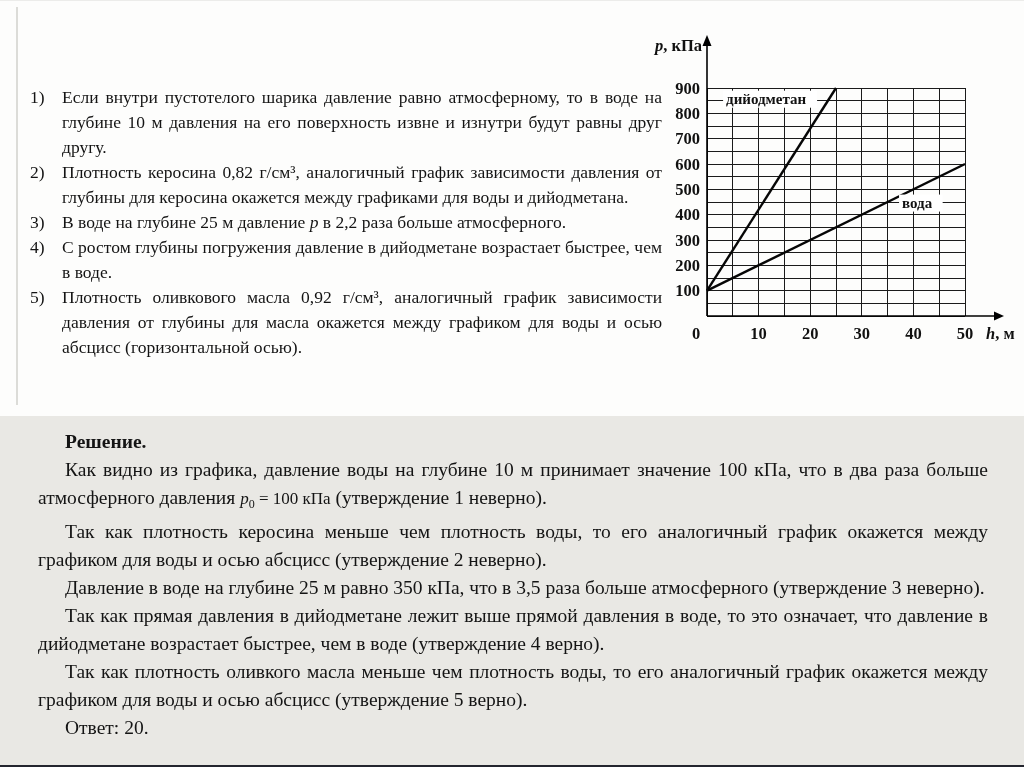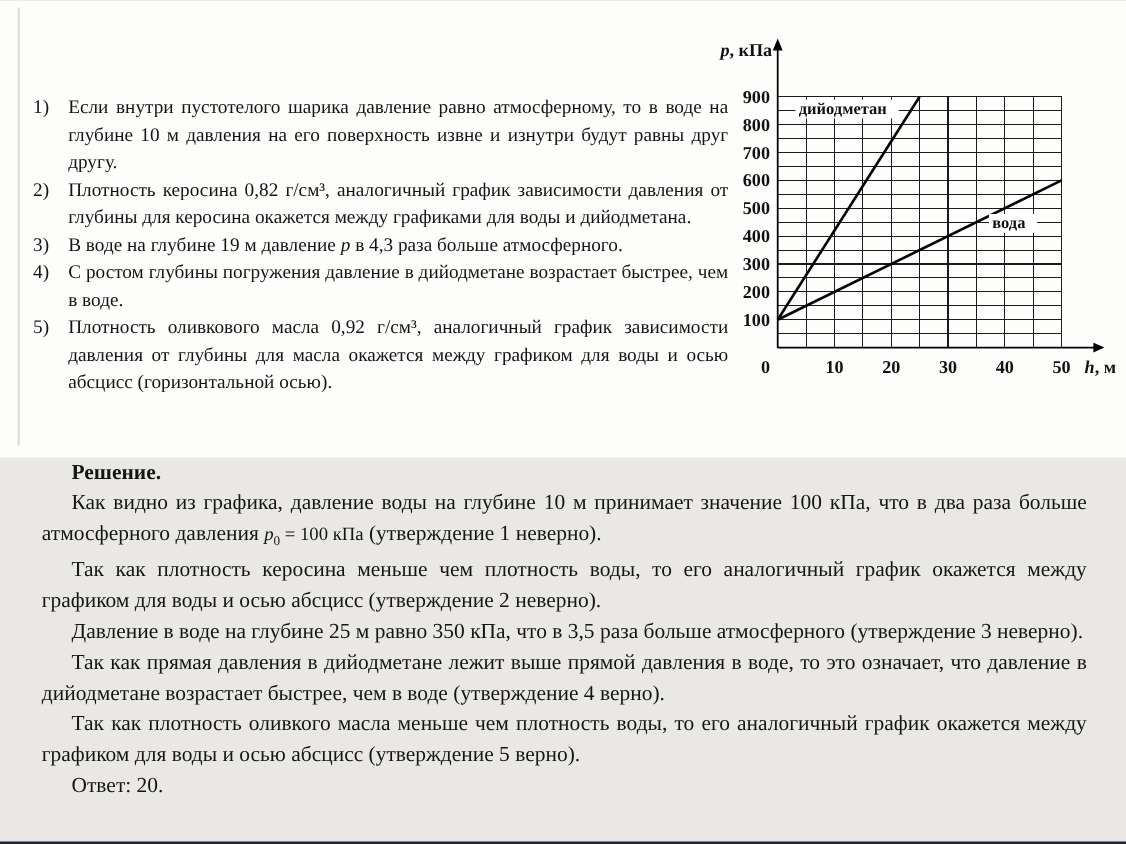--- a/index.html
+++ b/index.html
@@ -15,21 +15,21 @@
   
   .problem{position:absolute;left:30px;top:84px;width:632px;font-size:17.5px;line-height:25px;}
   .stmt{position:relative;padding-left:32px;text-align:justify;}
   .stmt .num{position:absolute;left:0;top:0;}
   
   .chart-wrap{position:absolute;left:648px;top:28px;width:376px;height:332px;}
   
   .solution{
     position:absolute;left:0;top:415px;width:1024px;height:352px;
     background:#e9e8e4;box-sizing:border-box;
-    padding:0 36px 0 38px;
+    padding:12px 36px 0 38px;
     font-size:19.5px;line-height:28px;
   }
   .solution p{margin:0;text-align:justify;text-indent:27px;}
   .solution .heading{font-weight:bold;text-align:left;}
   .formula{font-size:17px;white-space:nowrap;}
   .formula sub{font-size:12px;}
   .answer{margin-top:12px;text-indent:0;text-align:left;}
   .bottom-line{position:absolute;left:0;bottom:0;width:1024px;height:3px;background:#23252e;}
 </style>
 </head>
@@ -41,21 +41,21 @@
   <div class="stmt">
     <span class="num">1)</span>
     <span class="txt">Если внутри пустотелого шарика давление равно атмосферному, то в воде на глубине 10 м давления на его поверхность извне и изнутри будут равны друг другу.</span>
   </div>
   <div class="stmt">
     <span class="num">2)</span>
     <span class="txt">Плотность керосина 0,82 г/см³, аналогичный график зависимости давления от глубины для керосина окажется между графиками для воды и дийодметана.</span>
   </div>
   <div class="stmt">
     <span class="num">3)</span>
-    <span class="txt"><span>В воде на глубине 19 м давление </span><i>p</i><span> в 4,3 раза больше атмосферного.</span></span>
+    <span class="txt"><span>В воде на глубине 25 м давление </span><i>p</i><span> в 2,2 раза больше атмосферного.</span></span>
   </div>
   <div class="stmt">
     <span class="num">4)</span>
     <span class="txt">С ростом глубины погружения давление в дийодметане возрастает быстрее, чем в воде.</span>
   </div>
   <div class="stmt">
     <span class="num">5)</span>
     <span class="txt">Плотность оливкового масла 0,92 г/см³, аналогичный график зависимости давления от глубины для масла окажется между графиком для воды и осью абсцисс (горизонтальной осью).</span>
   </div>
 </div>

